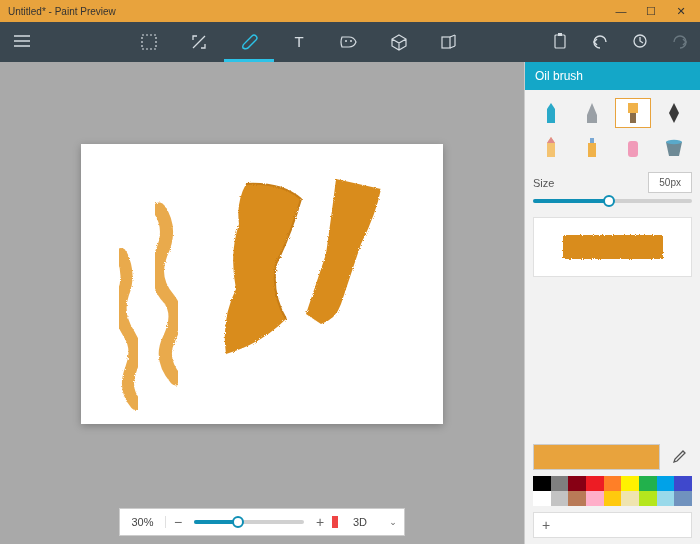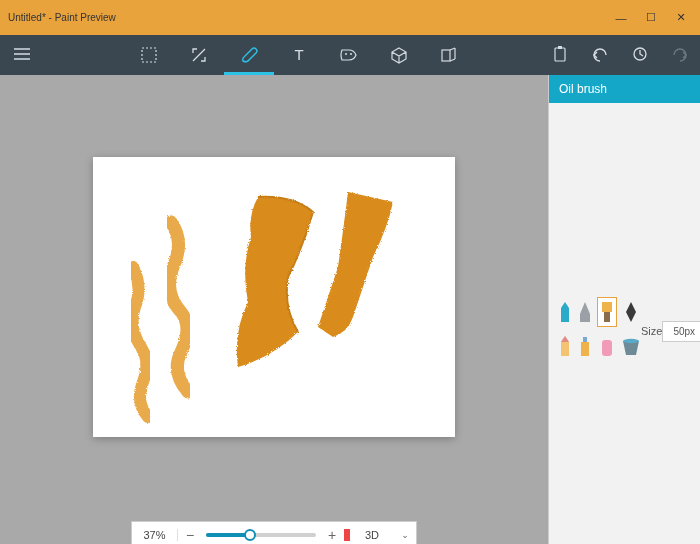--- a/index.html
+++ b/index.html
@@ -1,17 +1,17 @@
 <!DOCTYPE html>
 <html><head>
 <meta charset="utf-8">
 <style>
   * { box-sizing: border-box; margin: 0; padding: 0; font-family: "Segoe UI", sans-serif; }
   body { width: 700px; height: 544px; overflow: hidden; background: #a9a9a9; }
-  .titlebar { height: 35px; background: #e8a33d; display: flex; align-items: center; padding: 0 4px; font-size: 10px; color: #333; }
+  .titlebar { height: 22px; background: #e8a33d; display: flex; align-items: center; padding: 0 4px; font-size: 10px; color: #333; }
   .titlebar .title { flex: 1; padding-left: 4px; }
   .titlebar .win-btn { width: 30px; text-align: center; font-size: 11px; cursor: default; }
   .toolbar { height: 40px; background: #3a4750; display: flex; align-items: center; color: #d6dde2; }
   .toolbar .menu-btn { width: 44px; text-align: center; font-size: 16px; }
   .toolbar .spacer-l { width: 80px; }
   .toolbar .tool { width: 50px; height: 40px; display: flex; align-items: center; justify-content: center; position: relative; }
   .toolbar .tool.active { color: #2dc3e8; }
   .toolbar .tool.active::after { content: ""; position: absolute; left: 0; right: 0; bottom: 0; height: 3px; background: #2dc3e8; }
   .toolbar .flex { flex: 1; }
   .toolbar .right-tool { width: 40px; text-align: center; font-size: 14px; }
@@ -19,23 +19,23 @@
   .canvas-area { flex: 1; background: #a9a9a9; position: relative; display: flex; flex-direction: column; align-items: center; }
   .canvas { margin-top: 82px; width: 362px; height: 280px; background: #fff; box-shadow: 0 2px 8px rgba(0,0,0,0.25); position: relative; overflow: hidden; }
   .bottom-bar { position: absolute; bottom: 8px; left: 50%; transform: translateX(-50%); height: 28px; background: #fff; display: flex; align-items: center; font-size: 11px; color: #444; border: 1px solid #ccc; }
   .bottom-bar .zoom-val { width: 46px; text-align: center; border-right: 1px solid #e0e0e0; }
   .bottom-bar .zminus, .bottom-bar .zplus { width: 24px; text-align: center; color: #666; font-size: 14px; }
   .bottom-bar .zslider { width: 110px; height: 4px; background: #d0d0d0; margin: 0 4px; position: relative; border-radius: 2px; }
   .bottom-bar .zslider .fill { position: absolute; left: 0; top: 0; bottom: 0; width: 40%; background: #0f8fb5; border-radius: 2px; }
   .bottom-bar .zslider .thumb { position: absolute; left: 40%; top: 50%; width: 12px; height: 12px; background: #fff; border: 2px solid #0f8fb5; border-radius: 50%; transform: translate(-50%,-50%); }
   .bottom-bar .view3d { width: 50px; text-align: center; border-left: 6px solid #ef4444; }
   .bottom-bar .chev { width: 22px; text-align: center; font-size: 9px; color: #666; }
-  .sidebar { width: 152px; background: #f2f2f2; display: flex; flex-direction: column; border-left: 1px solid #ccc; }
+  .sidebar { width: 176px; background: #f2f2f2; display: flex; flex-direction: column; border-left: 1px solid #ccc; }
   .side-header { height: 28px; background: #14a7c8; color: #fff; font-size: 12px; display: flex; align-items: center; padding: 0 10px; }
-  .side-content { flex: 1; padding: 8px 8px 0 8px; display: flex; flex-direction: row; align-items: center; }
+  .side-content { flex: 1; padding: 8px 8px 0 8px; display: flex; flex-direction: column; }
   .brush-grid { display: grid; grid-template-columns: repeat(4, 1fr); gap: 4px; margin-bottom: 10px; }
   .brush-item { height: 30px; display: flex; align-items: center; justify-content: center; }
   .brush-item.selected { background: #fff; border: 1px solid #e8a33d; }
   .size-row { display: flex; align-items: center; justify-content: space-between; font-size: 11px; color: #555; margin-bottom: 6px; }
   .size-row .size-box { border: 1px solid #ccc; background: #fff; padding: 4px 10px; font-size: 10px; }
   .size-slider { height: 4px; background: #d0d0d0; position: relative; border-radius: 2px; margin-bottom: 14px; }
   .size-slider .fill { position: absolute; left: 0; top: 0; bottom: 0; width: 48%; background: #0f8fb5; border-radius: 2px; }
   .size-slider .thumb { position: absolute; left: 48%; top: 50%; width: 12px; height: 12px; background: #fff; border: 2px solid #0f8fb5; border-radius: 50%; transform: translate(-50%,-50%); }
   .preview { height: 60px; background: #fff; border: 1px solid #e0e0e0; display: flex; align-items: center; justify-content: center; margin-bottom: 10px; }
   .color-row { display: flex; align-items: center; gap: 6px; margin-bottom: 6px; margin-top: auto; }
@@ -150,21 +150,21 @@
 
         <path d="M78 65 Q92 85 80 110 Q70 135 88 155 Q100 170 88 195 Q78 215 95 235" stroke="#e8a33d" stroke-width="13" fill="none" stroke-linecap="round" filter="url(#rough)" opacity="0.92"></path>
 
         <path d="M165 40 Q200 38 220 55 Q210 90 195 120 Q190 150 205 175 Q180 200 145 210 Q140 175 155 145 Q148 110 158 80 Q155 58 165 40 Z" fill="#d98c1f" filter="url(#rough)"></path>
         <path d="M165 40 Q200 38 220 55 Q210 90 195 120 Q190 150 205 175" stroke="#c77d15" stroke-width="2" fill="none" filter="url(#rough)"></path>
 
         <path d="M255 35 L300 45 Q295 70 280 100 Q270 130 260 160 Q255 175 240 180 L225 170 Q235 140 245 110 Q250 75 255 35 Z" fill="#d98c1f" filter="url(#rough)"></path>
       </svg>
     </div>
     <div class="bottom-bar">
-      <div class="zoom-val">37%</div>
+      <div class="zoom-val">30%</div>
       <div class="zminus">−</div>
       <div class="zslider">
           <div class="fill"></div>
           <div class="thumb"></div>
         </div>
       <div class="zplus">+</div>
       <div class="view3d">3D</div>
       <div class="chev">⌄</div>
     </div>
   </div>

